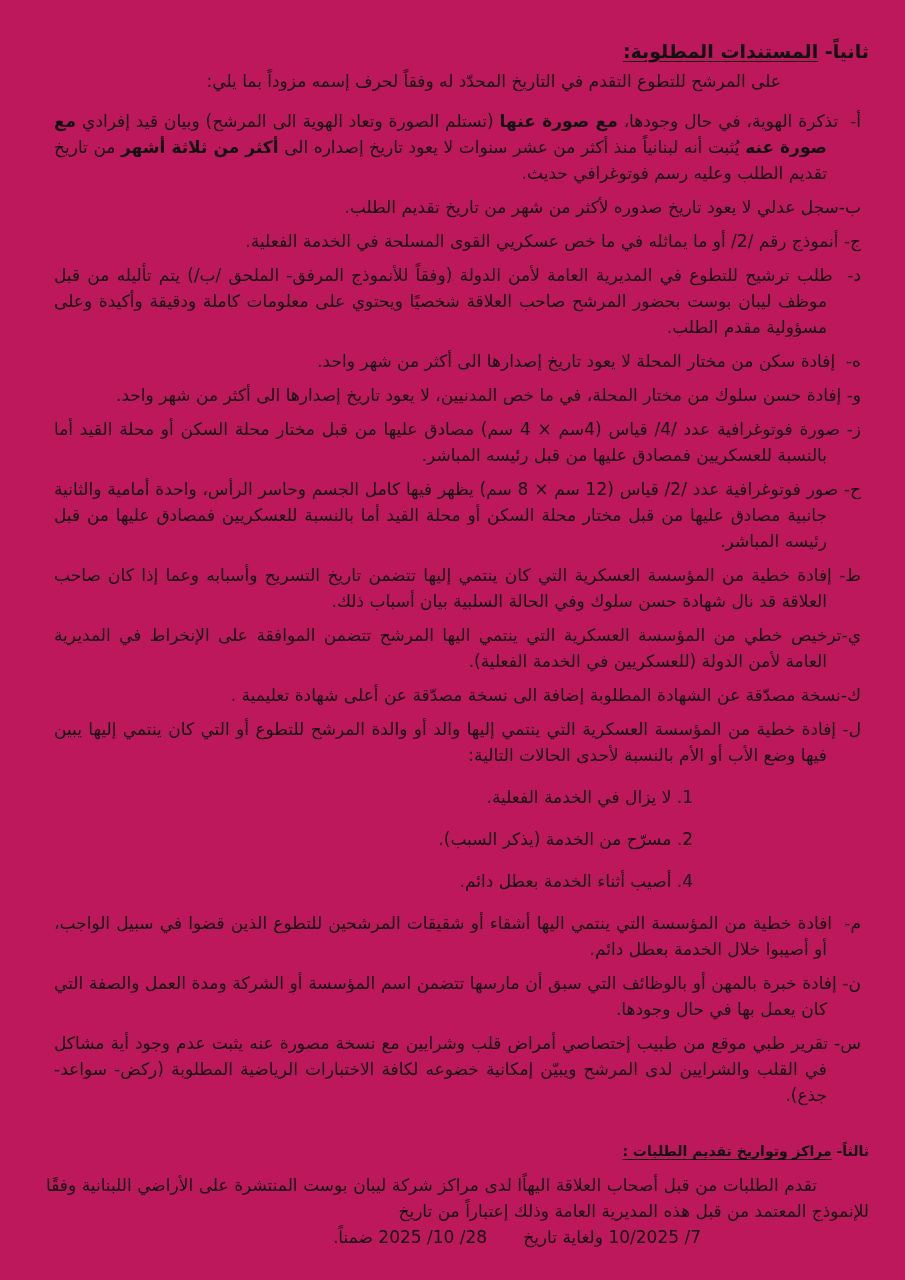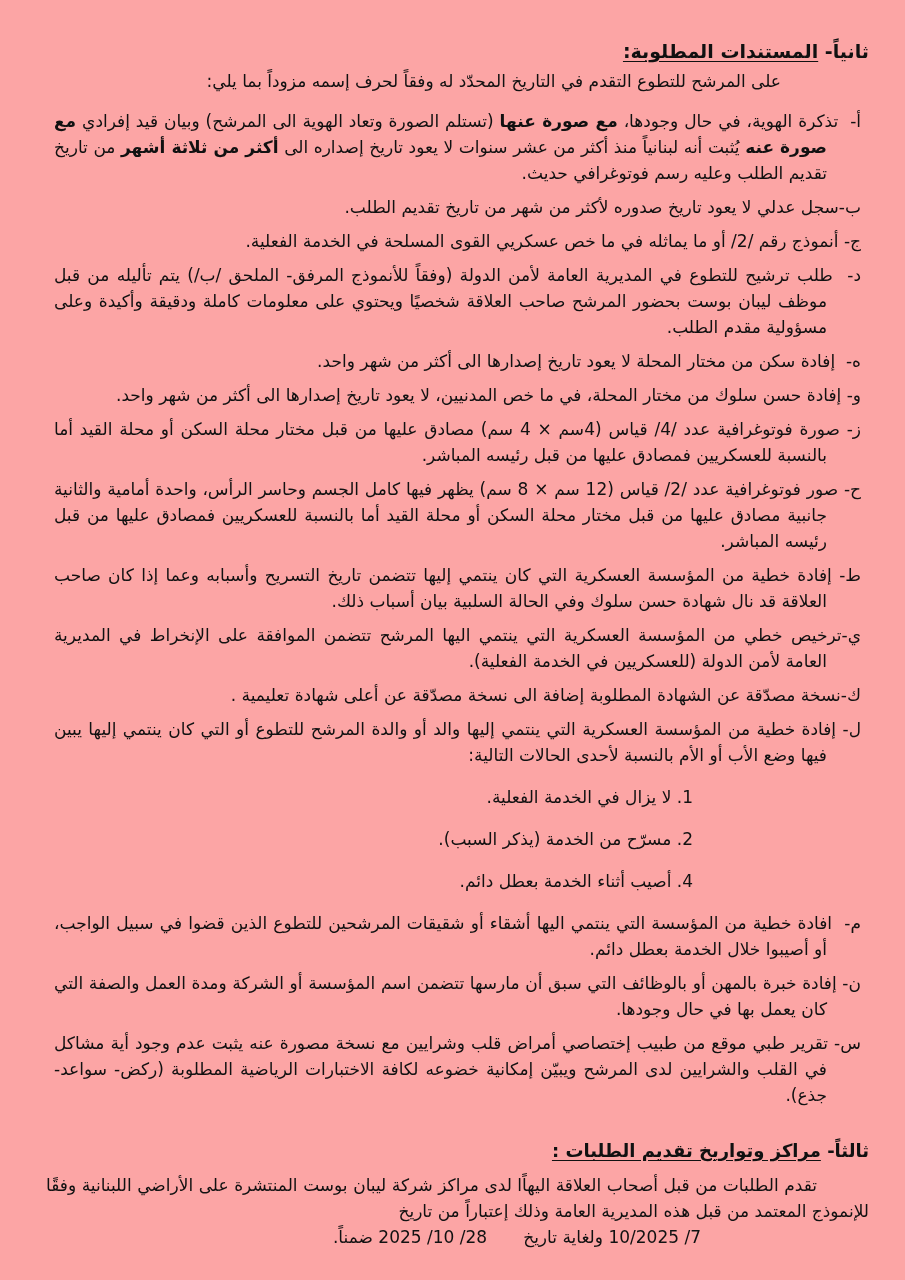--- a/index.html
+++ b/index.html
@@ -1,20 +1,20 @@
 <!DOCTYPE html>
 <html lang="ar" dir="rtl"><head>
 <meta charset="utf-8">
 <style>
   html,body{margin:0;padding:0;background:#ffffff;}
   .page{
     width:905px;height:1280px;box-sizing:border-box;
     padding:38px 36px 0 46px;
     direction:rtl;
-    background:#fca5a5;
+    background:#be185d;
     color:#111;
     font-family:"DejaVu Sans",sans-serif;
     font-size:17px;line-height:26px;
     overflow:hidden;
   }
   .b{font-weight:bold;}
   .u{text-decoration:underline;text-underline-offset:3px;}
   .h2{font-size:19px;font-weight:bold;margin:0 0 4px 0;}
   .intro{text-indent:88px;margin:0 0 14px 0;}
   .item{
@@ -23,21 +23,21 @@
     text-indent:-34px;
     margin:8px;
   }
   .letter{white-space:pre;}
   .sublist{
     margin-right:160px;
     text-align:right;
     text-indent:0;
   }
   .subline{margin:16px;}
-  .h3{font-size:18px;font-weight:bold;margin:30px 0 8px 0;}
+  .h3{font-size:14px;font-weight:bold;margin:30px 0 8px 0;}
   .p3{text-indent:52px;text-align:justify;margin:0;}
   .dateline{
     margin:0;
     padding-right:168px;
     text-align:right;
   }
   .gap{display:inline-block;width:36px;}
 </style>
 </head>
 <body>

